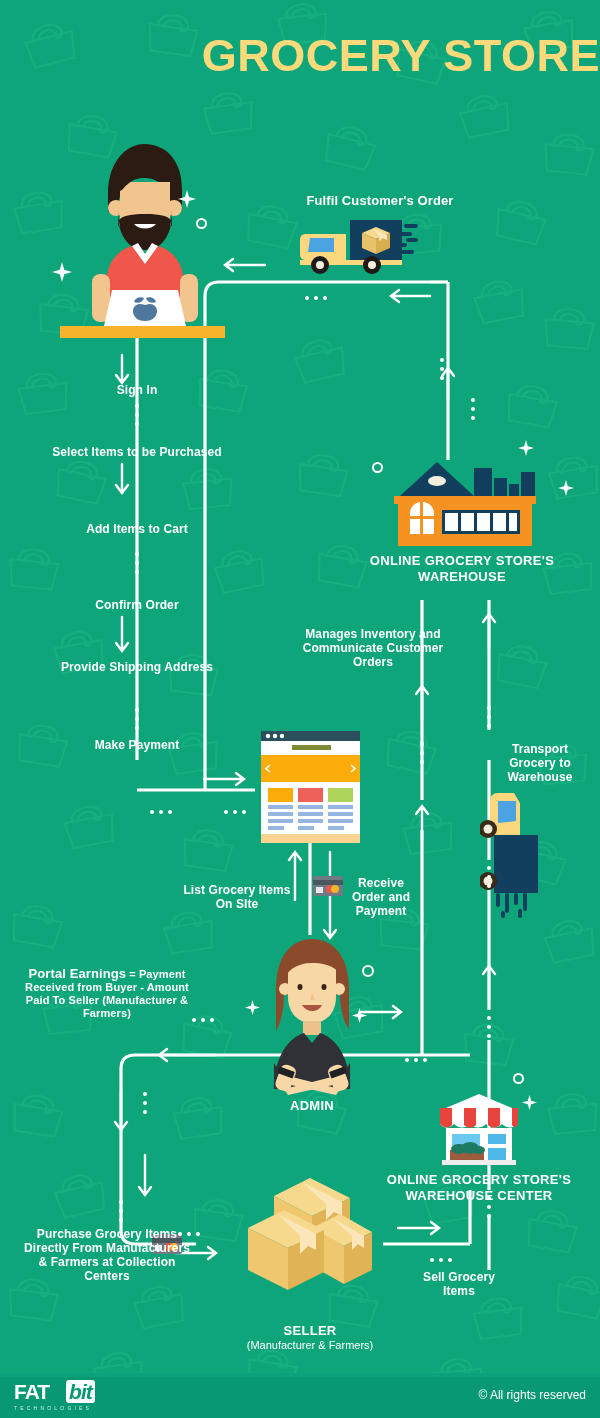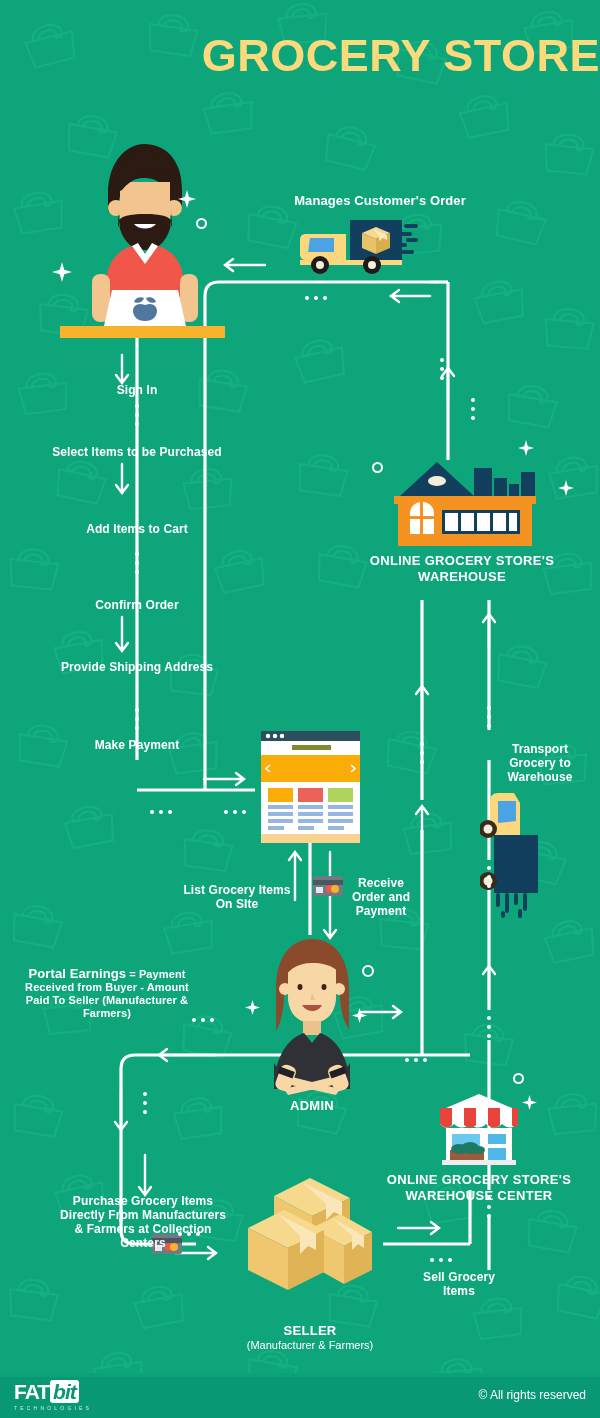--- a/index.html
+++ b/index.html
@@ -45,21 +45,21 @@
   
   .footer{
     position:absolute;left:0;bottom:0;width:600px;height:45px;
     background:#089874;z-index:20;
   }
   .footer .divider{position:absolute;left:0;top:0;width:600px;height:4px;background:#0BA17B;}
   .logo{position:absolute;left:14px;top:8px;z-index:21;}
   .logo .lg1{font-size:21px;font-weight:bold;color:#fff;letter-spacing:-1px;line-height:1;}
   .logo .lg1 .bit{
     background:#fff;color:#089874;padding:0 3px;border-radius:3px;
-    margin-left:1px;font-style:italic;
+    margin-left:17px;font-style:italic;
   }
   .logo .lg2{font-size:5px;color:#cfeee4;letter-spacing:3.2px;margin-top:3px;}
   .copyright{
     position:absolute;right:14px;top:15px;color:#fff;font-size:12px;z-index:21;
   }
 
   
   .dots-h{position:absolute;display:flex;gap:5px;z-index:4;}
   .dots-h i{width:4px;height:4px;border-radius:50%;background:#fff;display:block;}
   .dots-v{position:absolute;display:flex;flex-direction:column;gap:5px;z-index:4;}
@@ -557,49 +557,50 @@
     <path d="M80 56 L112 74 L112 112 L80 94 Z" fill="#EFC76E"></path>
     <path d="M140 60 L112 74 L112 112 L140 98 Z" fill="#E0B456"></path>
     <path d="M100 46 L132 64 L132 76 L126 72 L120 78 L120 64 Z" fill="#FAE6B8"></path>
 
     <path d="M16 56 L52 38 L92 58 L56 76 Z" fill="#F7D98E"></path>
     <path d="M16 56 L56 76 L56 118 L16 98 Z" fill="#EFC76E"></path>
     <path d="M92 58 L56 76 L56 118 L92 100 Z" fill="#E0B456"></path>
     <path d="M46 42 L84 62 L84 78 L76 74 L68 82 L68 64 Z" fill="#FAE6B8"></path>
   </svg>
 
-  <div class="lbl sz13" style="left:280px;top:193px;width:200px;">Manages Customer's Order</div>
+  <div class="lbl sz13" style="left:280px;top:193px;width:200px;">Fulfil Customer's Order</div>
 
   <div class="lbl sz12" style="left:62px;top:383px;width:150px;">Sign In</div>
   <div class="lbl sz12" style="left:52px;top:445px;width:170px;">Select Items to be Purchased</div>
   <div class="lbl sz12" style="left:62px;top:522px;width:150px;">Add Items to Cart</div>
   <div class="lbl sz12" style="left:52px;top:598px;width:170px;">Confirm Order</div>
   <div class="lbl sz12" style="left:47px;top:660px;width:180px;">Provide Shipping Address</div>
   <div class="lbl sz12" style="left:52px;top:738px;width:170px;">Make Payment</div>
 
   <div class="cap" style="left:362px;top:553px;width:200px;">ONLINE GROCERY STORE'S WAREHOUSE</div>
 
+  <div class="lbl sz12" style="left:302px;top:627px;width:142px;">Manages Inventory and Communicate Customer Orders</div>
   <div class="lbl sz12" style="left:494px;top:742px;width:92px;">Transport Grocery to Warehouse</div>
   <div class="lbl sz12" style="left:178px;top:883px;width:118px;">List Grocery Items On SIte</div>
   <div class="lbl sz12" style="left:340px;top:876px;width:82px;text-align:center;">Receive Order and Payment</div>
 
   <div class="lbl sz11" style="left:22px;top:966px;width:170px;">
     <span style="font-size:13px;">Portal Earnings</span><span> = Payment Received from Buyer - Amount Paid To Seller (Manufacturer &amp; Farmers)</span>
   </div>
 
   <div class="cap" style="left:252px;top:1098px;width:120px;">ADMIN</div>
 
   <div class="cap" style="left:379px;top:1172px;width:200px;">ONLINE GROCERY STORE'S WAREHOUSE CENTER</div>
 
   <div class="cap" style="left:220px;top:1323px;width:180px;">
     <span>SELLER</span>
     <span class="subcap">(Manufacturer &amp; Farmers)</span>
   </div>
 
-  <div class="lbl sz12" style="left:22px;top:1194px;width:170px;margin-left:36px;">Purchase Grocery Items Directly From Manufacturers &amp; Farmers at Collection Centers</div>
+  <div class="lbl sz12" style="left:22px;top:1227px;width:170px;">Purchase Grocery Items Directly From Manufacturers &amp; Farmers at Collection Centers</div>
   <div class="lbl sz12" style="left:414px;top:1270px;width:90px;">Sell Grocery Items</div>
 
   <div class="footer">
     <div class="divider"></div>
     <div class="logo">
       <div class="lg1"><span>FAT</span><span class="bit">bit</span></div>
       <div class="lg2">TECHNOLOGIES</div>
     </div>
     <div class="copyright">© All rights reserved</div>
   </div>

